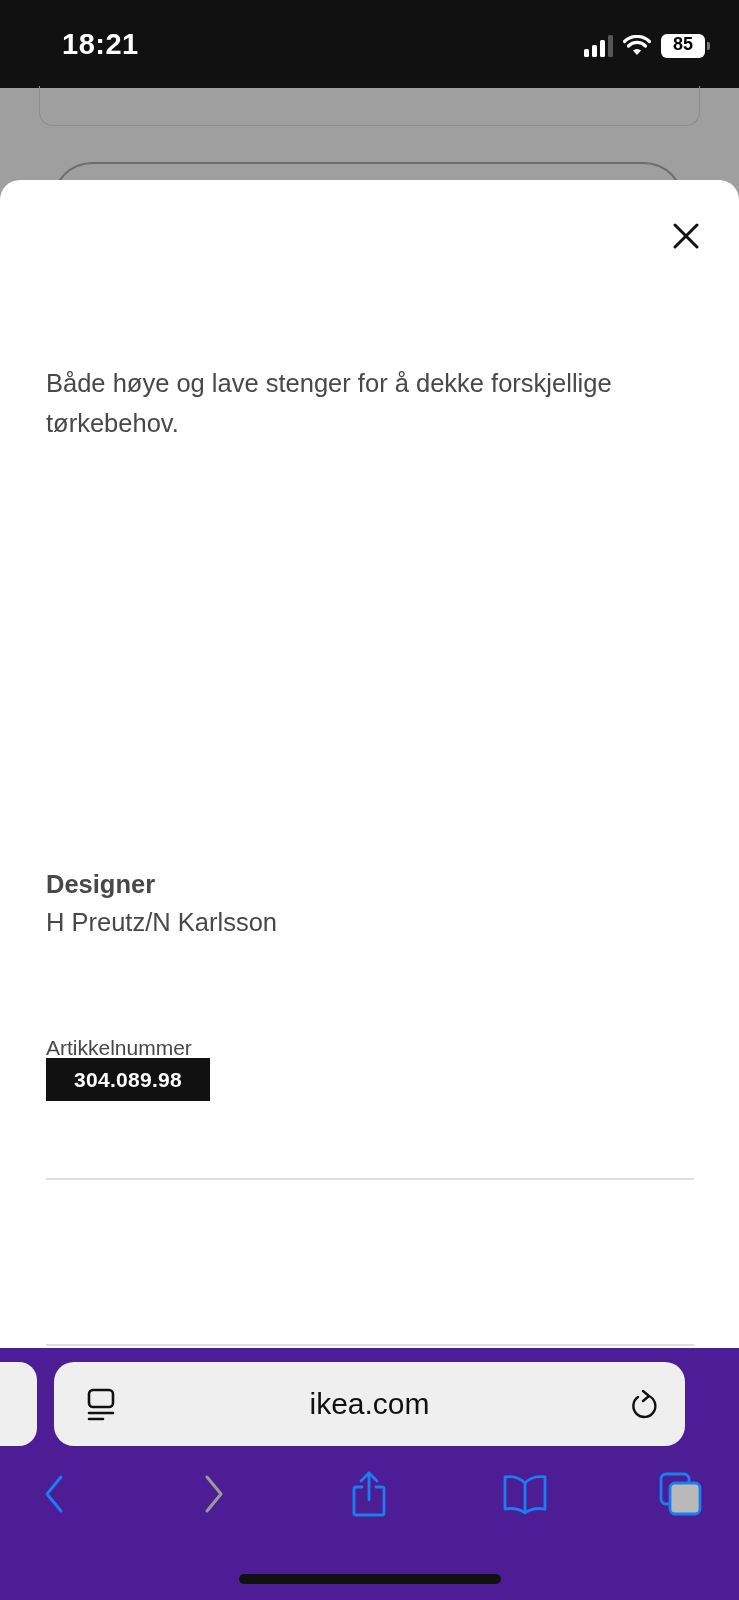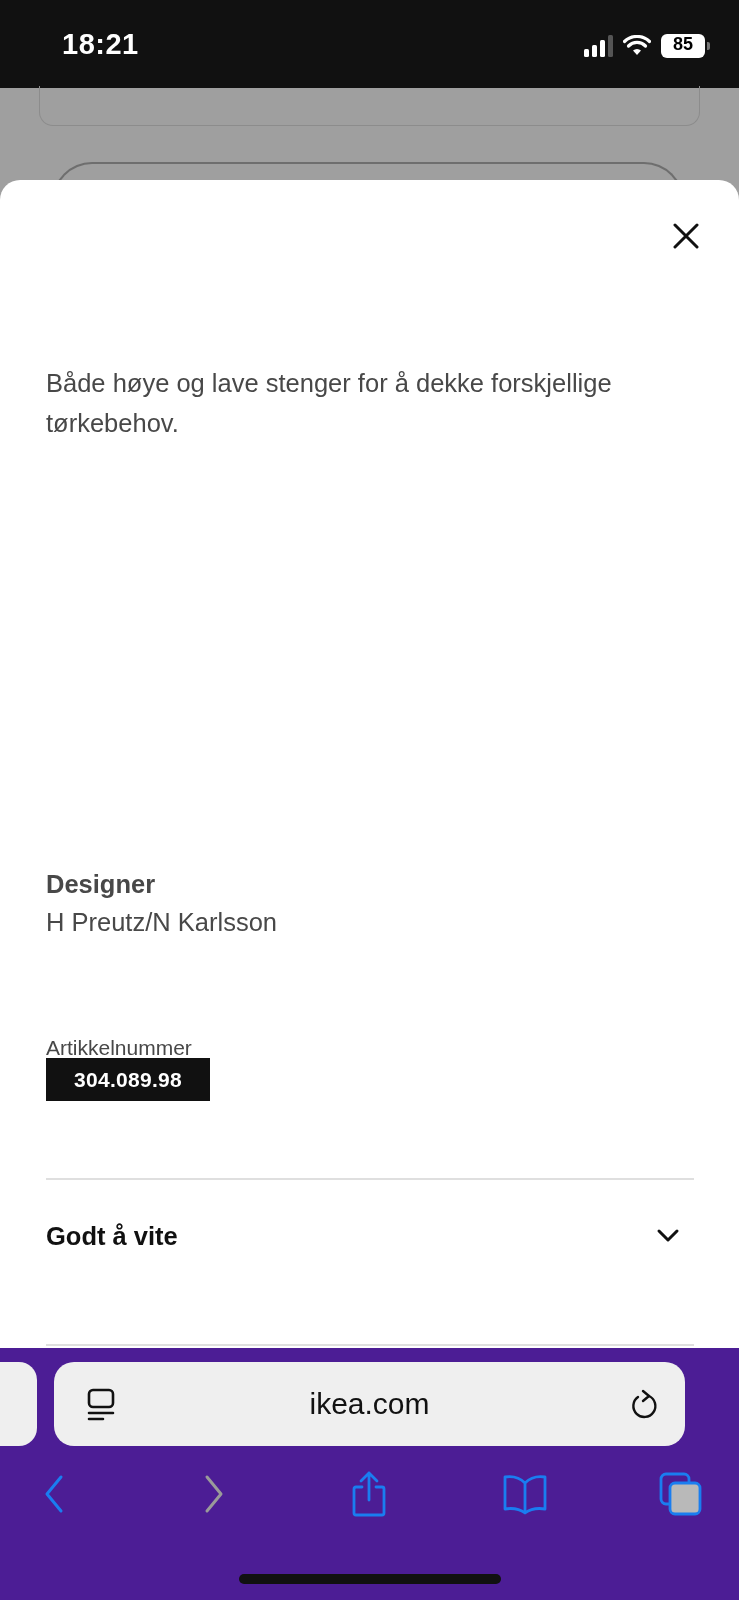--- a/index.html
+++ b/index.html
@@ -155,26 +155,20 @@
   </div>
 
   <div class="designer-label">Designer</div>
   <div class="designer-value">H Preutz/N Karlsson</div>
 
   <div class="article-label">Artikkelnummer</div>
   <div class="article-number">304.089.98</div>
 
   <div class="divider" style="top:998px"></div>
 
-  <div class="accordion">
-    <span class="accordion-label">Godt å vite</span>
-    <svg width="24" height="16" viewBox="0 0 24 16" style="margin-right:14px">
-      <path d="M3 3 L12 12 L21 3" stroke="#111" stroke-width="3" fill="none" stroke-linecap="round" stroke-linejoin="round"></path>
-    </svg>
-  </div>
 
   <div class="divider" style="top:1164px"></div>
 </div>
 
 <div class="browser-bar">
   <div class="prev-tab"></div>
   <div class="url-field">
     <svg class="reader-icon" width="30" height="34" viewBox="0 0 30 34">
       <rect x="3" y="2" width="24" height="17" rx="4" stroke="#111" stroke-width="2.6" fill="none"></rect>
       <path d="M3 25 H27 M3 31 H17" stroke="#111" stroke-width="2.6" stroke-linecap="round"></path>

